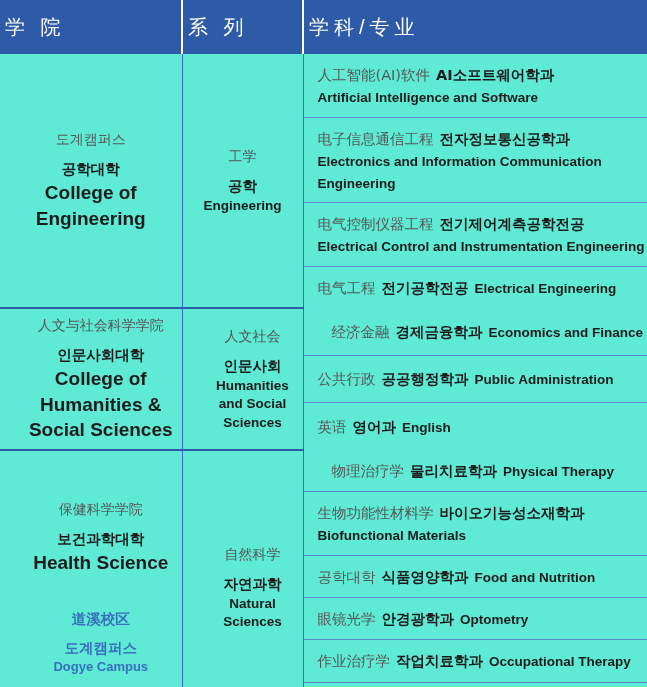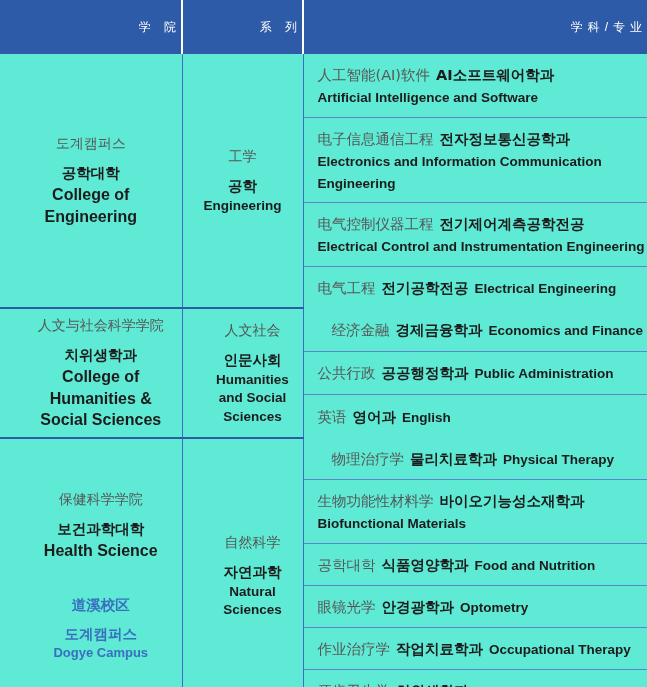--- a/index.html
+++ b/index.html
@@ -17,27 +17,27 @@
   .table {
     width: 647px;
     border-collapse: collapse;
     table-layout: fixed;
   }
 
   
   .thead-row th {
     background: #2E5BA8;
     color: #ffffff;
-    font-size: 12px;
+    font-size: 20px;
     font-weight: 400;
     letter-spacing: 5px;
     text-indent: 5px;
     height: 54px;
     vertical-align: middle;
-    text-align: right;
+    text-align: left;
     border: none;
     border-right: 2px solid #ffffff;
     padding: 0;
   }
   .thead-row th:last-child { border-right: none; }
 
   
   col.c1 { width: 182px; }
   col.c2 { width: 121px; }
   col.c3 { width: 344px; }
@@ -92,21 +92,21 @@
     font-weight: 700;
   }
   .en {
     color: #1c1c1c;
     font-weight: 700;
   }
 
   
   .coll-zh { font-size: 14px; line-height: 1.5; display: block; margin-bottom: 9px; }
   .coll-ko { font-size: 14.5px; line-height: 1.45; display: block; }
-  .coll-en { font-size: 16px; line-height: 1.35; display: block; }
+  .coll-en { font-size: 19px; line-height: 1.35; display: block; }
 
   .dept-zh { font-size: 14px; line-height: 1.5; display: block; margin-bottom: 9px; }
   .dept-ko { font-size: 14.5px; line-height: 1.45; display: block; }
   .dept-en { font-size: 13.5px; line-height: 1.35; display: block; }
 
   
   .campus {
     margin-top: 34px;
     color: #3A6FBF;
   }
@@ -188,21 +188,21 @@
         </td>
       </tr>
       <tr class="sub">
         <td class="col3">
           <span class="subj-line1"><span class="zh subj-zh">电气工程</span><span class="sp"></span><span class="ko subj-ko">전기공학전공</span><span class="sp"></span><span class="en subj-en">Electrical Engineering</span></span>
         </td>
       </tr>
       <tr class="sub sec-first section-break">
         <td class="col1" rowspan="3">
           <span class="zh coll-zh">人文与社会科学学院</span>
-          <span class="ko coll-ko">치위생학과</span>
+          <span class="ko coll-ko">인문사회대학</span>
           <span class="en coll-en">College of Humanities &amp; Social Sciences</span>
         </td>
         <td class="col2" rowspan="3">
           <span class="zh dept-zh">人文社会</span>
           <span class="ko dept-ko">인문사회</span>
           <span class="en dept-en">Humanities and Social Sciences</span>
         </td>
         <td class="col3">
           <span class="subj-line1"><span class="zh subj-zh">经济金融</span><span class="sp"></span><span class="ko subj-ko">경제금융학과</span><span class="sp"></span><span class="en subj-en">Economics and Finance</span></span>
         </td>

